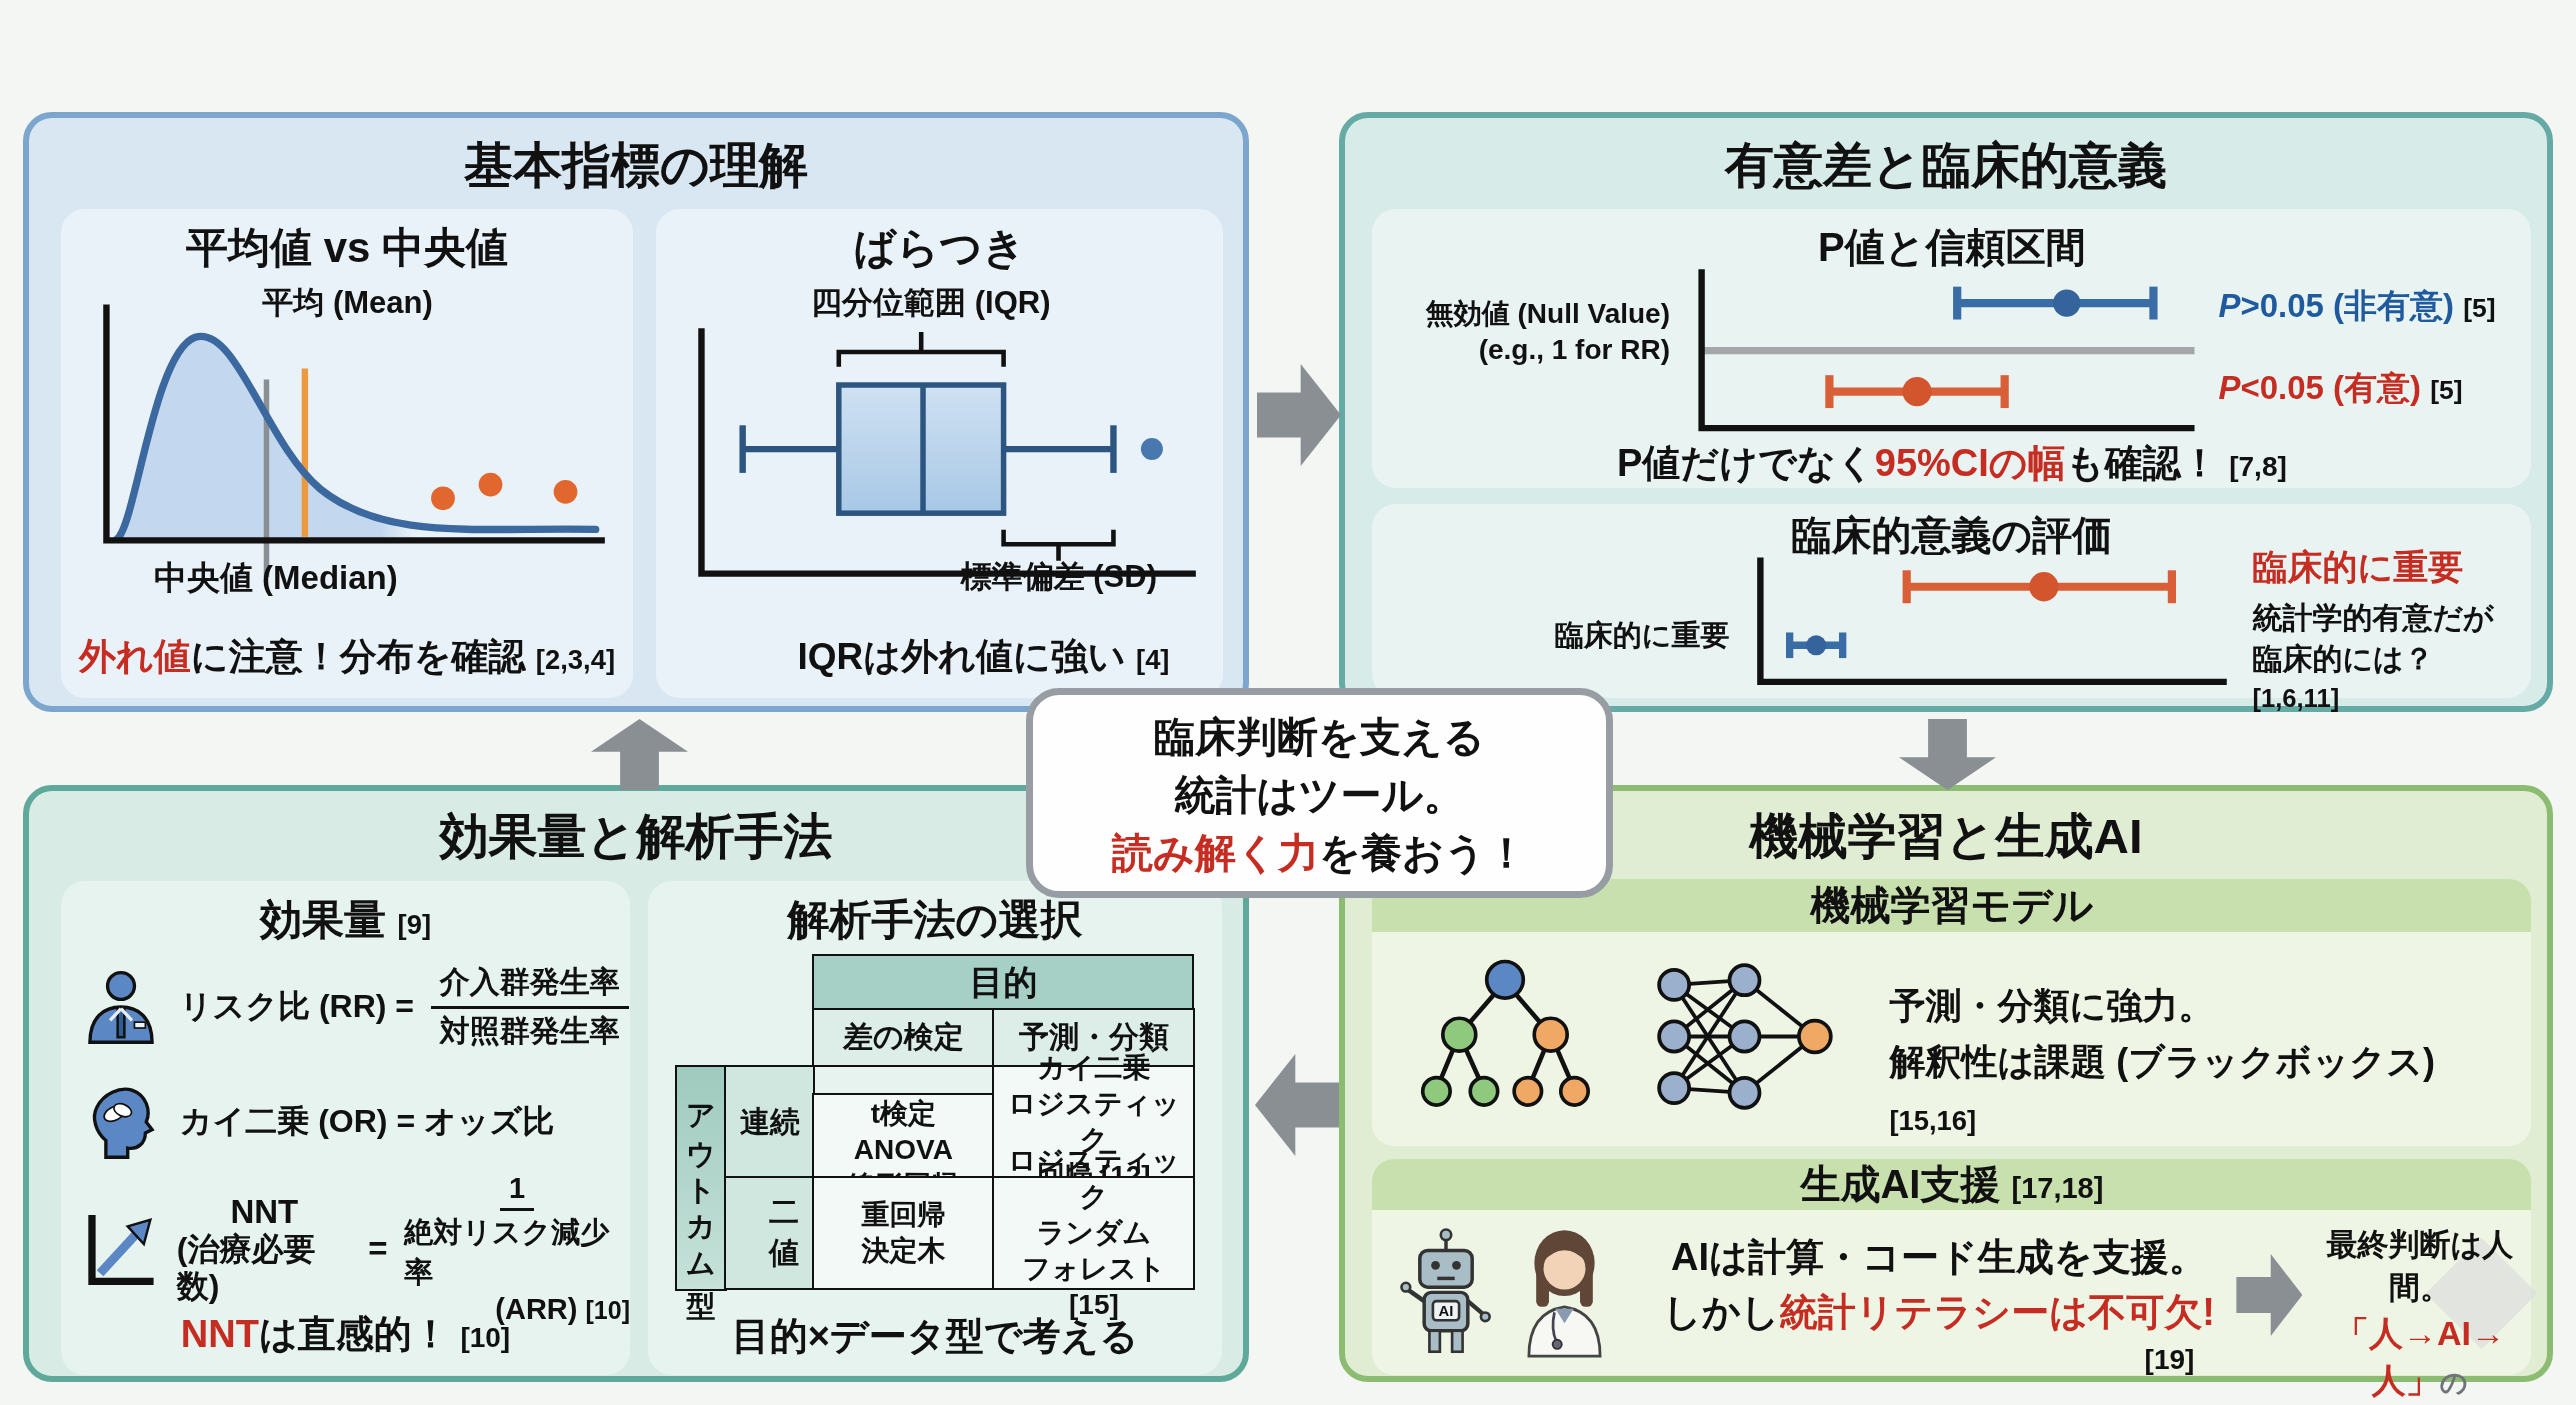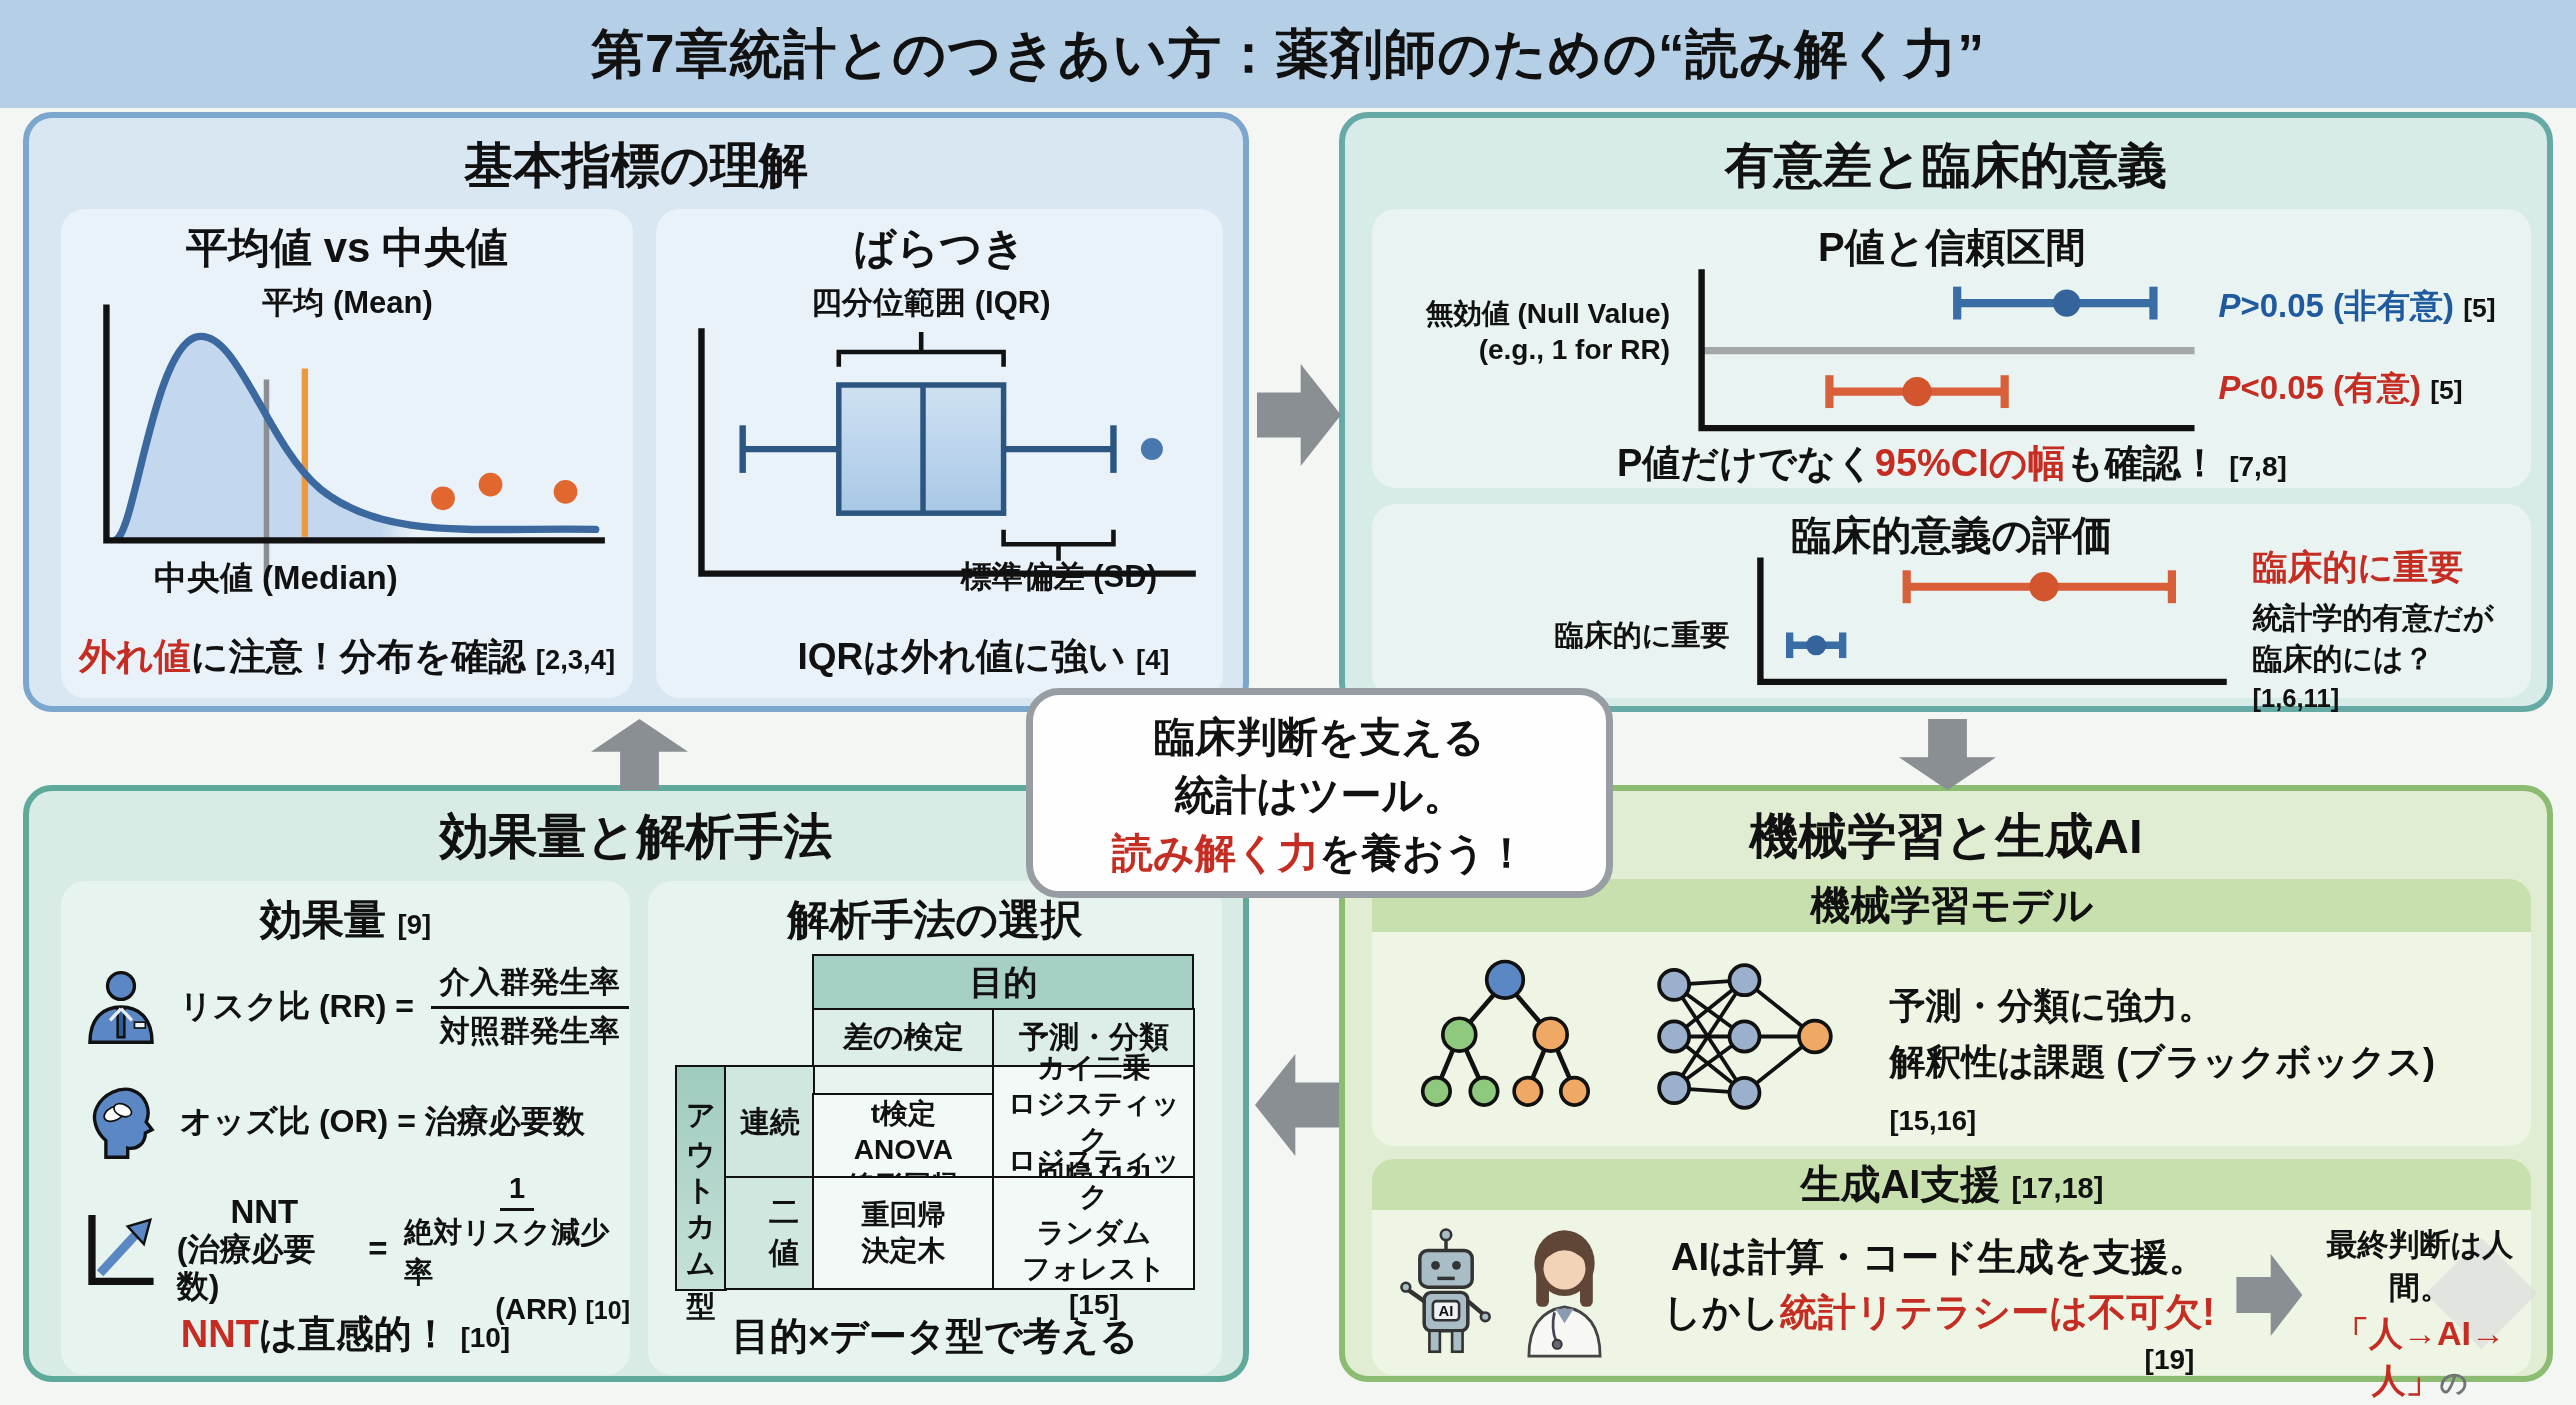--- a/index.html
+++ b/index.html
@@ -47,23 +47,20 @@
   
   .gband{position:absolute;left:0;top:0;width:100%;height:53px;background:#c8e0ad;border-radius:22px 22px 0 0;text-align:center;font-size:40px;font-weight:800;line-height:53px;}
   .gbody{position:absolute;left:0;top:53px;width:100%;border-radius:0 0 22px 22px;background:#eef5e4;}
   .diamond{width:79px;height:79px;background:#dcdcdc;transform:rotate(45deg);opacity:.65;}
 </style>
 </head>
 <body>
 
 <div id="stage">
 
-  <div class="abs" id="titleband">
-    <div class="t">第7章統計とのつきあい方：薬剤師のための“読み解く力”</div>
-  </div>
 
   <div class="abs panel" id="p-basic">
     <div class="panel-h">基本指標の理解</div>
 
     <div class="subpanel" style="left:32px;top:91px;width:572px;height:489px;">
       <div class="sub-t">平均値 vs 中央値</div>
       <div class="abs" style="left:18.3px;top:73px;width:535px;height:334px;">
         <svg viewBox="0 0 585 310" width="535" height="284" style="position:absolute;left:0;top:12.8px;">
           <defs>
             <linearGradient id="areafade" x1="0" y1="0" x2="1" y2="0">
@@ -213,21 +210,21 @@
           <span class="den">対照群発生率</span>
         </span>
       </div>
 
       <div class="abs frow" style="left:18.3px;top:199px;">
         <svg viewBox="0 0 100 100" width="84" height="84">
           <path d="M32,92 V72 C20,62 15,45 21,33 C29,16 49,8 63,12 C80,18 86,36 80,50 L87,59 L79,63 C79,75 70,83 58,81 L58,92 Z" fill="#5b87c5" stroke="#111" stroke-width="4"></path>
           <ellipse cx="42" cy="40" rx="13" ry="8" fill="#fff" stroke="#111" stroke-width="2" transform="rotate(-28 42 40)"></ellipse>
           <ellipse cx="52" cy="36" rx="11" ry="7" fill="#fff" stroke="#111" stroke-width="2" transform="rotate(24 52 36)"></ellipse>
         </svg>
-        <span class="bold" style="font-size:32px;">オッズ比 (OR) = 治療必要数</span>
+        <span class="bold" style="font-size:32px;">カイ二乗 (OR) = オッズ比</span>
       </div>
 
       <div class="abs frow" style="left:18.3px;top:291px;">
         <svg viewBox="0 0 100 100" width="84" height="84">
           <path d="M16,8 V90 H92" fill="none" stroke="#111" stroke-width="9"></path>
           <line x1="26" y1="80" x2="70" y2="32" stroke="#5b87c5" stroke-width="11"></line>
           <polygon points="60,22 88,14 80,44" fill="#5b87c5" stroke="#111" stroke-width="3"></polygon>
         </svg>
         <span class="stack bold">
           <span style="font-size:33px;">NNT</span>

